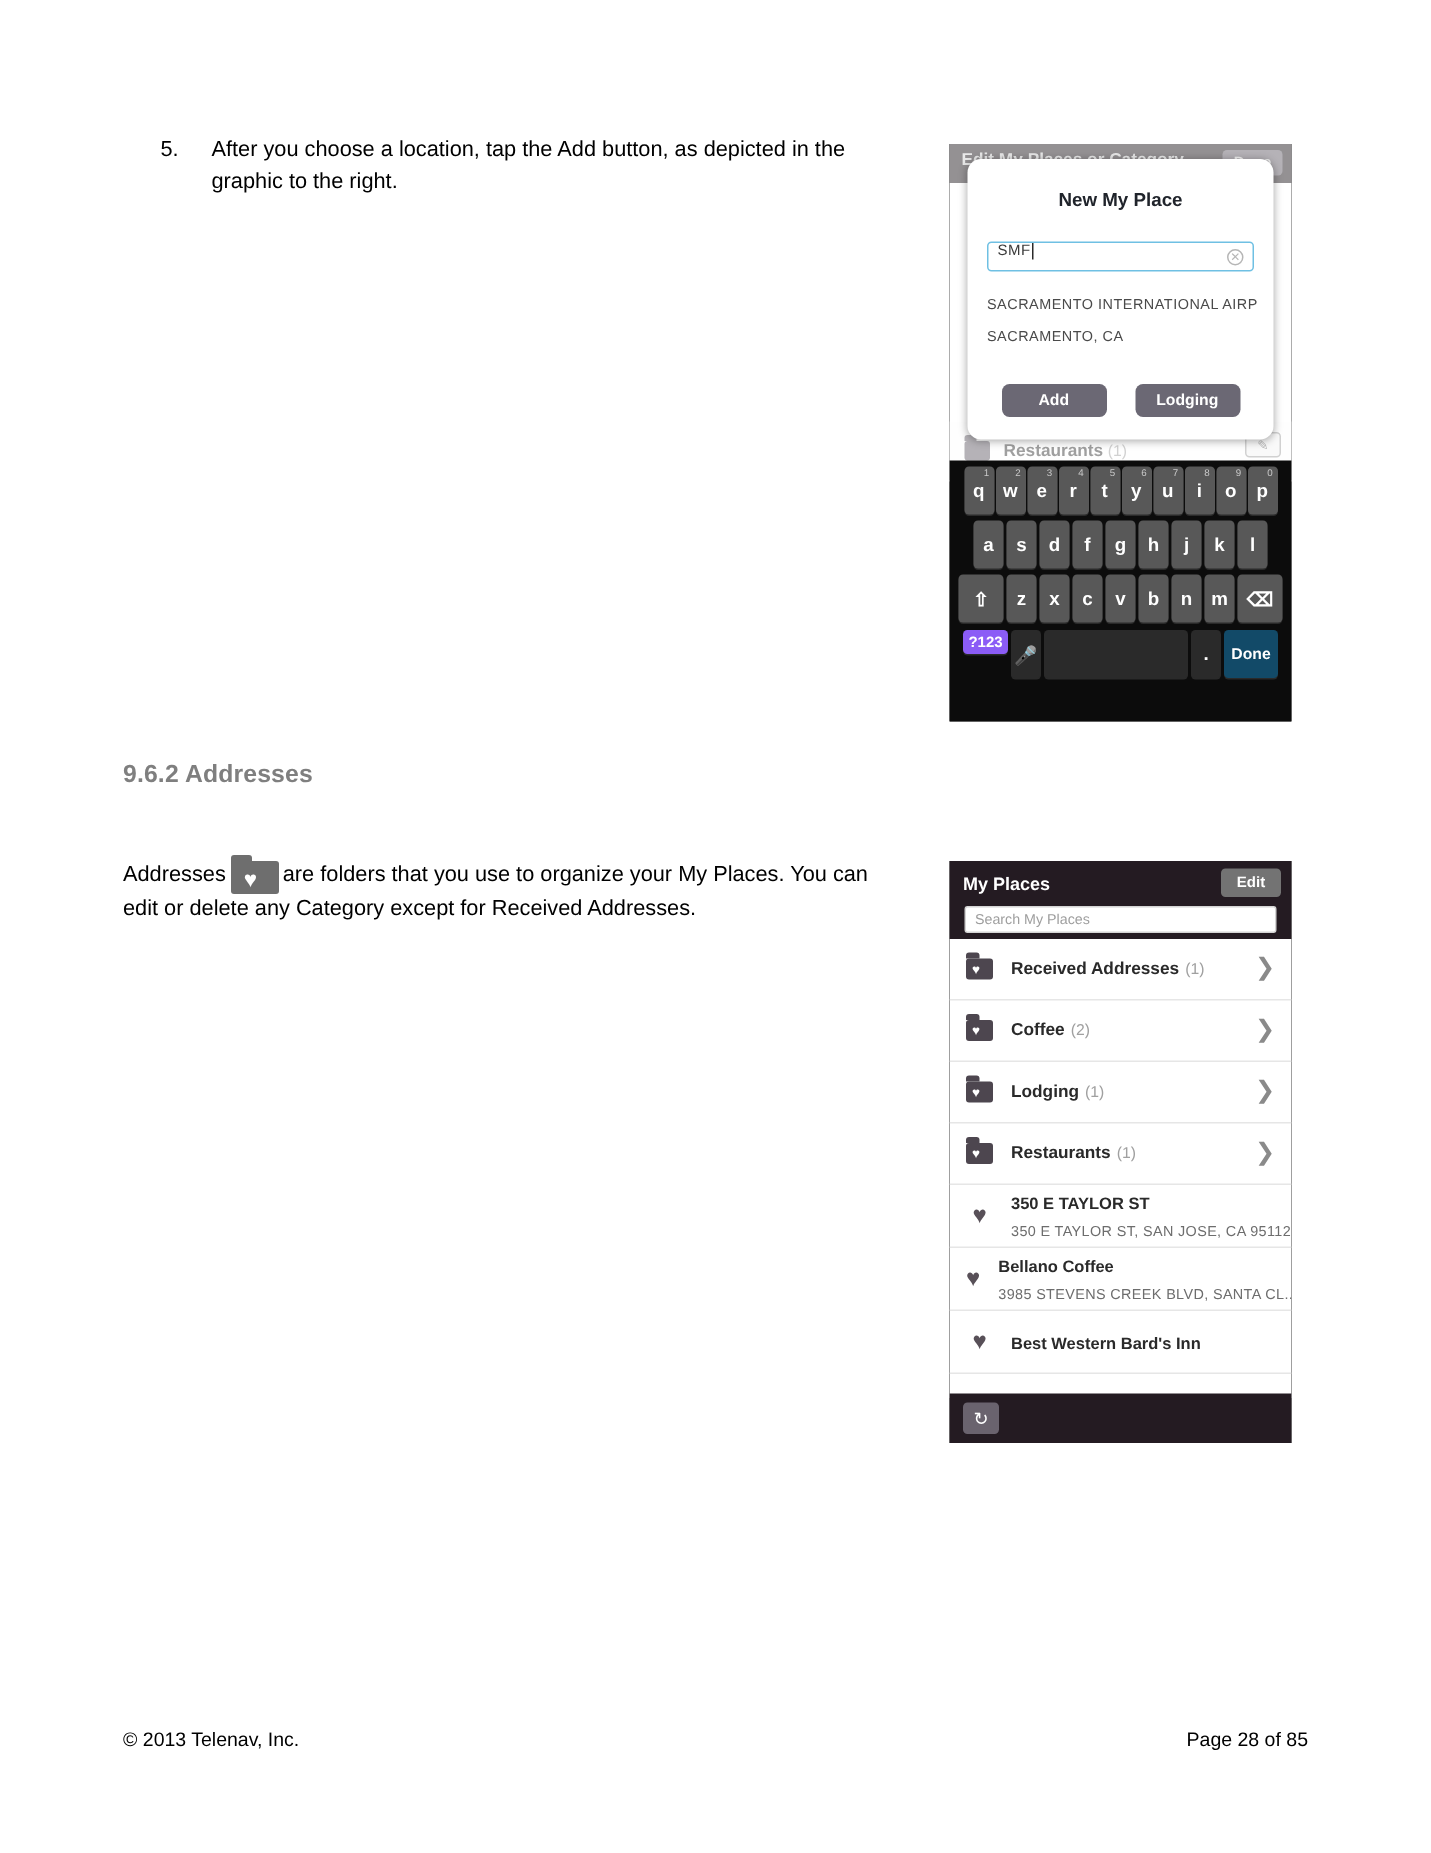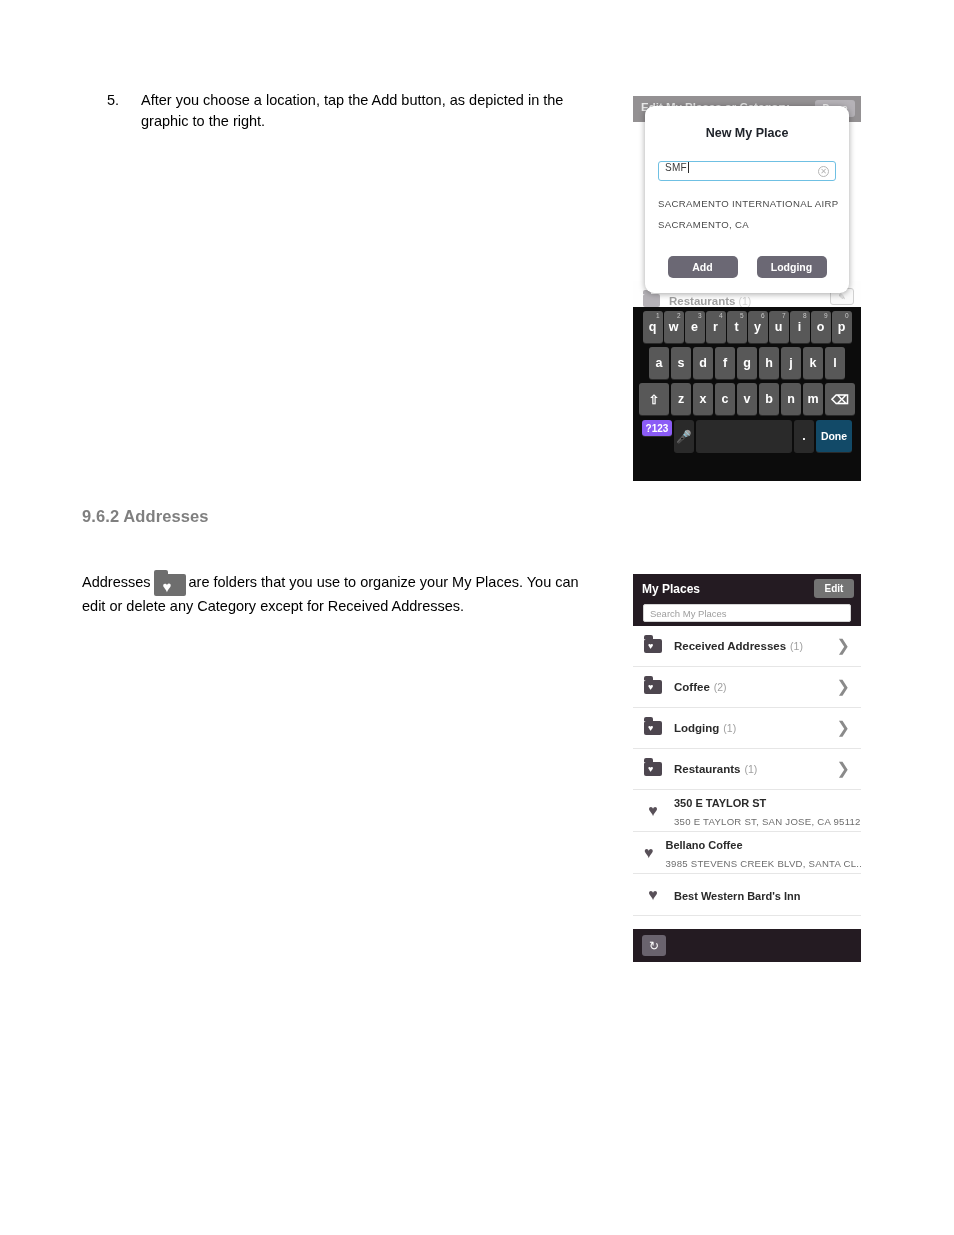--- a/index.html
+++ b/index.html
@@ -467,14 +467,18 @@
           <span class="fav-addr"></span>
         </span>
       </div>
     </div>
 
     <div class="pl-foot">
       <div class="pl-refresh">↻</div>
     </div>
   </div>
 
+  <div class="footer">
+    <span>© 2013 Telenav, Inc.</span>
+    <span>Page 28 of 85</span>
+  </div>
 
 </div>
 
 </body></html>

